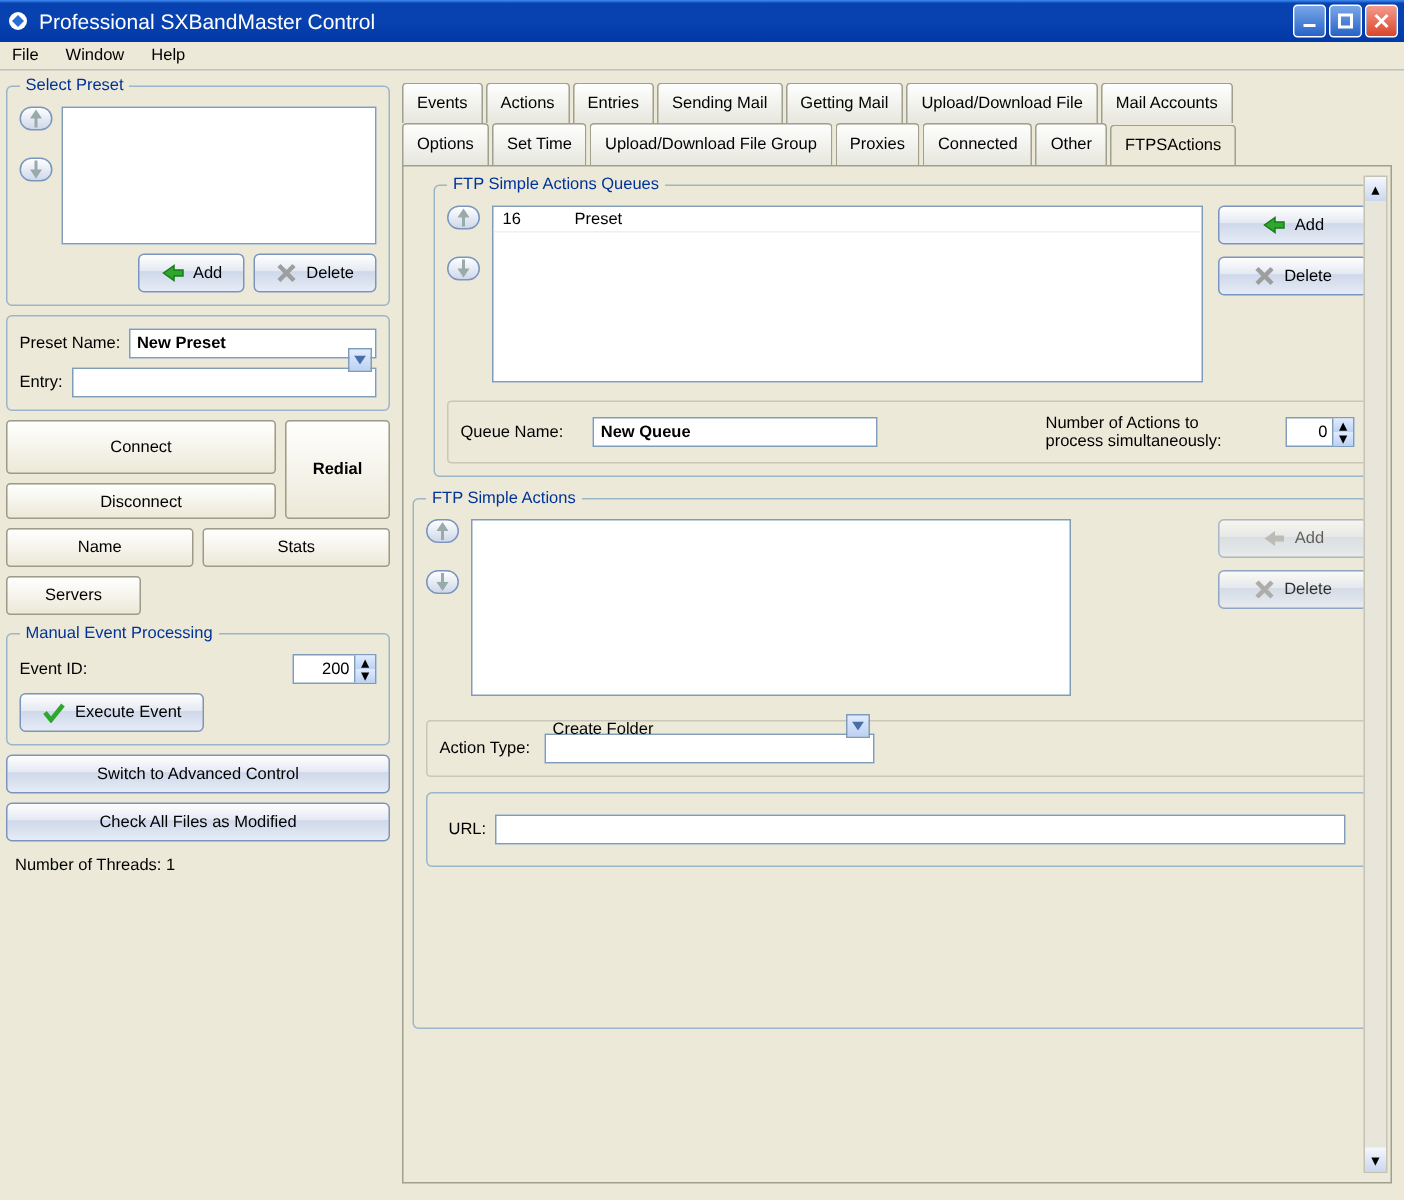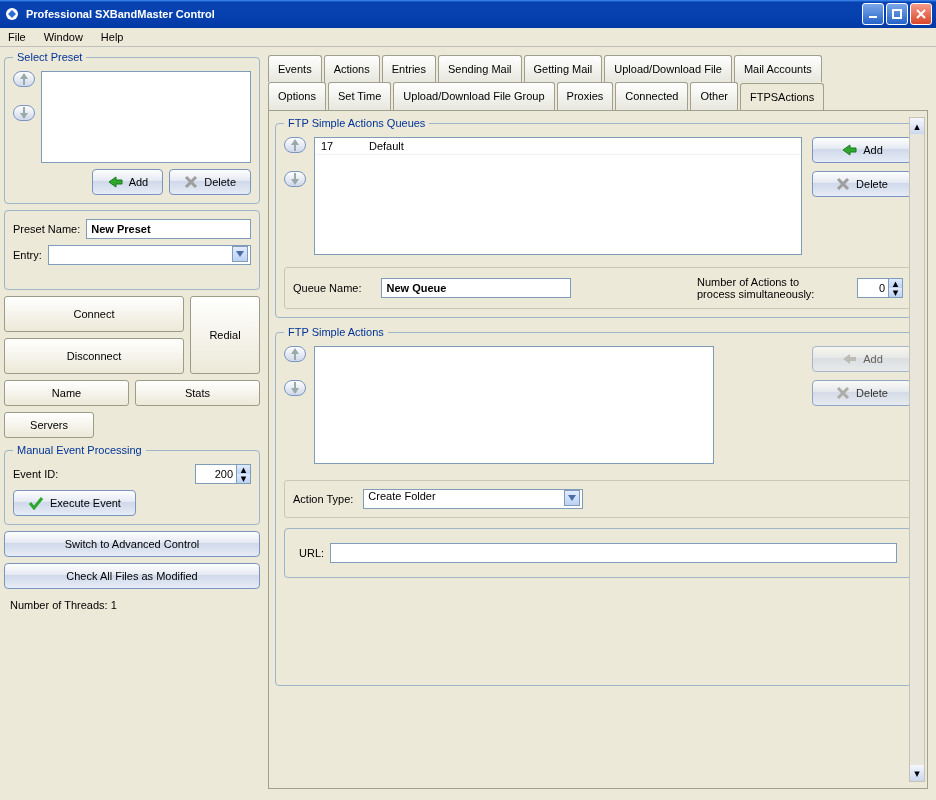--- a/index.html
+++ b/index.html
@@ -17,21 +17,21 @@
   display: flex;
   align-items: center;
   padding: 0 4px;
   color: white;
 }
 .titlebar-icon {
   width: 16px; height: 16px;
   margin-right: 6px;
   display: inline-flex; align-items: center; justify-content: center;
 }
-.titlebar-title { font-weight: bold; font-size: 11px; flex: 1; }
+.titlebar-title { font-weight: normal; font-size: 14px; flex: 1; }
 .winbtns { display: flex; gap: 2px; }
 .winbtn {
   width: 22px; height: 22px;
   border: 1px solid #fff;
   border-radius: 3px;
   display: flex; align-items: center; justify-content: center;
   background: linear-gradient(to bottom, #7ba7e8, #2563c9);
 }
 .winbtn.close { background: linear-gradient(to bottom, #f59b8b, #d9462b); }
 .winbtn svg { width: 12px; height: 12px; }
@@ -105,21 +105,21 @@
   height: 20px;
   font-weight: bold;
 }
 .label { font-size: 11px; }
 .row { display: flex; align-items: center; gap: 6px; margin-bottom: 6px; }
 .combo {
   background: #fff;
   border: 1px solid #7f9db9;
   height: 20px;
   display: flex;
-  align-items: flex-start;
+  align-items: flex-end;
   padding: 0 2px 16px 4px;
 }
 .combo-arrow {
   width: 16px; height: 16px;
   background: linear-gradient(to bottom, #e0ebff, #bcd2f3);
   border: 1px solid #7f9db9;
   display: flex; align-items: center; justify-content: center;
   margin-left: auto;
 }
 .tabs-container { display: flex; flex-wrap: wrap; gap: 2px; padding: 4px 4px 0 4px; }
@@ -255,39 +255,39 @@
           <span>Delete</span>
         </button>
       </div>
     </fieldset>
 
     <fieldset style="padding:8px;">
       <div class="row">
         <span class="label">Preset Name:</span>
         <input class="input-txt" style="flex: 1 1 0%;" value="New Preset">
       </div>
-      <div class="row" style="margin-bottom:16px;">
+      <div class="row" style="margin-bottom:0;">
         <span class="label">Entry:</span>
         <div class="combo" style="flex:1;">
           <span></span>
           <div class="combo-arrow">
               <svg width="8" height="6" viewBox="0 0 8 6">
                 <path d="M0 0 L8 0 L4 6 Z" fill="#4a6da7"></path>
               </svg>
             </div>
         </div>
       </div>
     </fieldset>
 
     <div class="left-btn-grid">
       <div class="col">
         <button class="btn-flat" style="height:36px;">Connect</button>
-        <button class="btn-flat" style="height:36px;">Disconnect</button>
-      </div>
-      <button class="btn-flat" style="width:70px;">Redial</button>
+        <button class="btn-flat" style="height:24px;">Disconnect</button>
+      </div>
+      <button class="btn-flat" style="width:70px;font-weight:bold;">Redial</button>
     </div>
 
     <div style="display:flex; gap:6px;">
       <button class="btn-flat" style="flex:1;">Name</button>
       <button class="btn-flat" style="flex:1;">Stats</button>
     </div>
     <div style="display:flex;">
       <button class="btn-flat" style="width:90px;">Servers</button>
     </div>
 
@@ -334,39 +334,39 @@
         <div class="tab">Set Time</div>
         <div class="tab">Upload/Download File Group</div>
         <div class="tab">Proxies</div>
         <div class="tab">Connected</div>
         <div class="tab">Other</div>
         <div class="tab active">FTPSActions</div>
       </div>
 
     <div class="tab-content">
 
-      <fieldset style="margin-bottom:8px;">
+      <fieldset style="margin-bottom:8px;margin-left:14px;">
         <legend>FTP Simple Actions Queues</legend>
         <div style="display:flex; gap:10px; align-items:flex-start;">
           <div class="updown">
             <div class="updown-btn">
                 <svg width="10" height="14" viewBox="0 0 10 14">
                   <path d="M5 1 L9 7 L6 7 L6 13 L4 13 L4 7 L1 7 Z" fill="#9aa"></path>
                 </svg>
               </div>
             <div class="updown-btn">
                 <svg width="10" height="14" viewBox="0 0 10 14">
                   <path d="M5 13 L1 7 L4 7 L4 1 L6 1 L6 7 L9 7 Z" fill="#9aa"></path>
                 </svg>
               </div>
           </div>
           <div class="list-box list-box-tall" style="flex:1;" id="queue-list">
               <div class="list-row">
-                <span class="c1">17</span>
-                <span>Default</span>
+                <span class="c1">16</span>
+                <span>Preset</span>
               </div>
             </div>
           <div style="display:flex; flex-direction:column; gap:8px; width:100px;">
             <button class="btn">
               <span class="icon-arr">
                   <svg width="16" height="12" viewBox="0 0 16 12">
                     <path d="M9 1 L2 6 L9 11 L9 8 L15 8 L15 4 L9 4 Z" fill="#2da82d" stroke="#1a7a1a"></path>
                   </svg>
                 </span>
               <span>Add</span>

